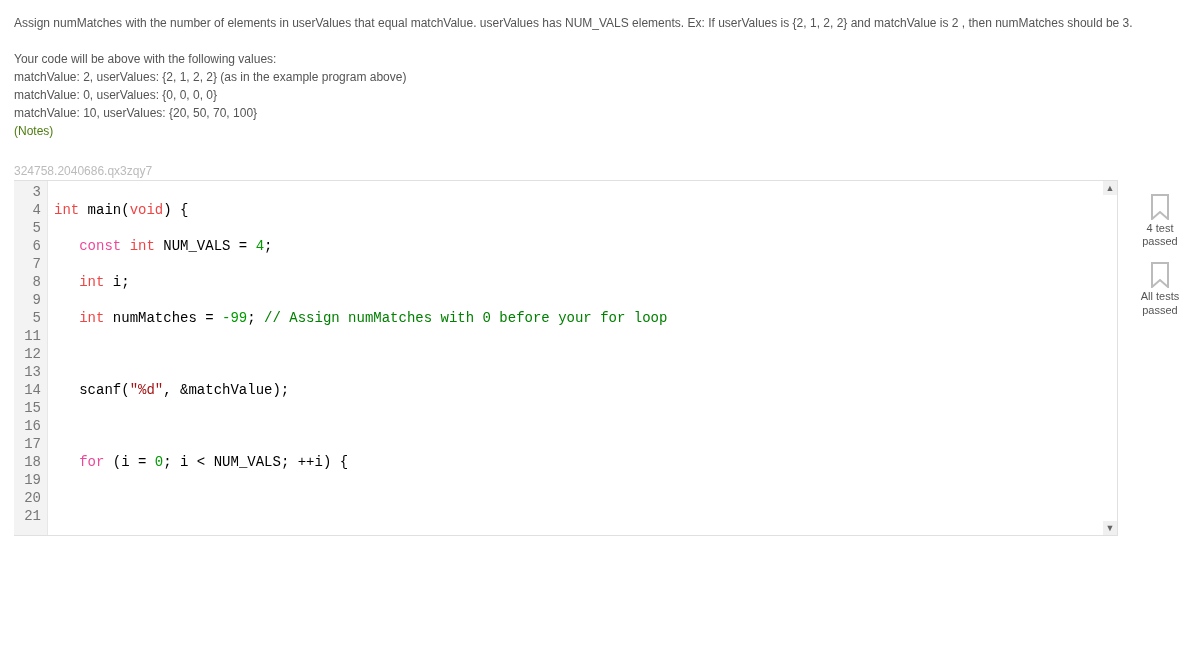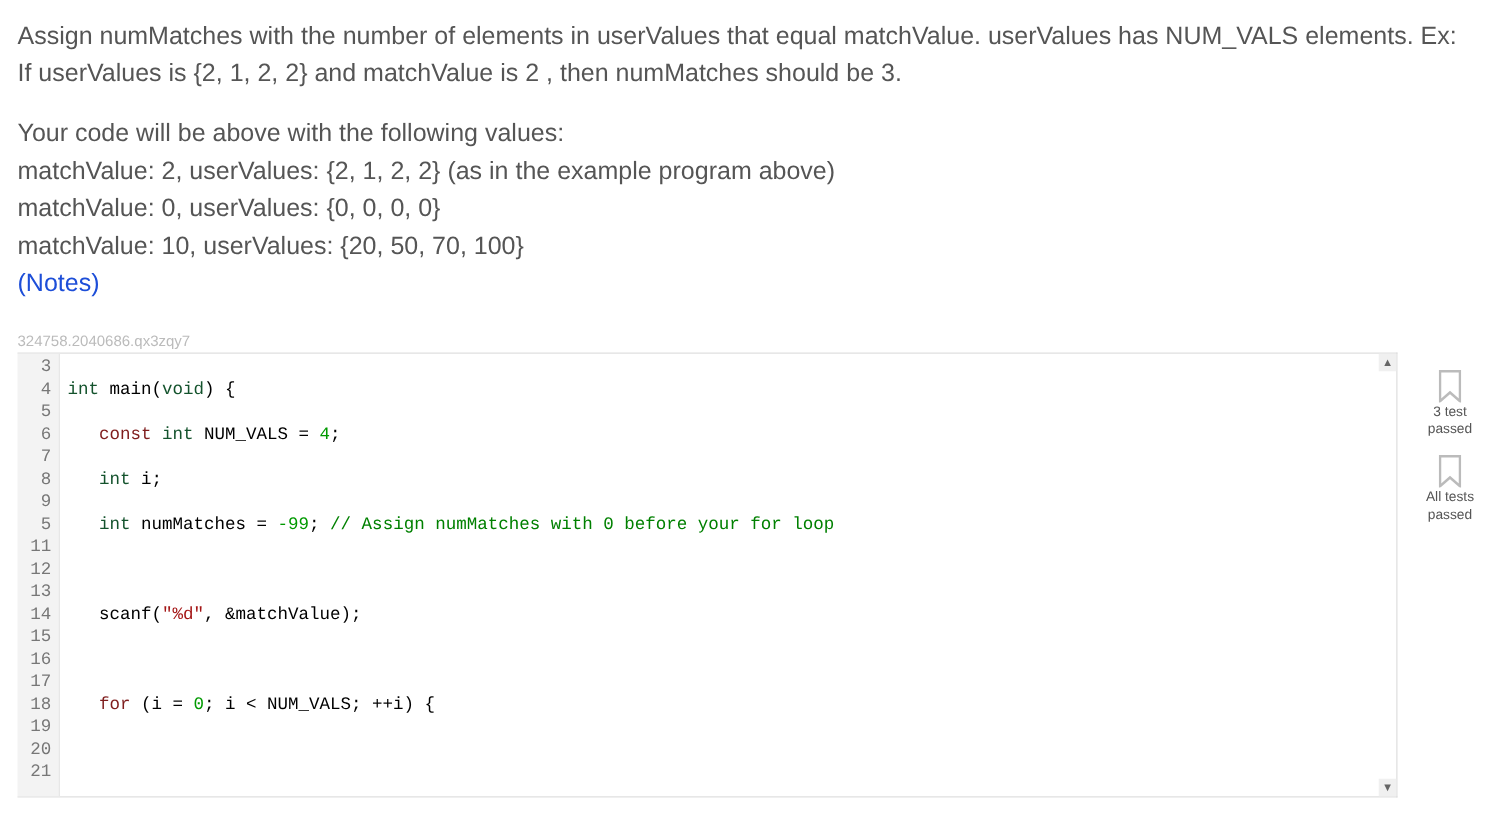--- a/index.html
+++ b/index.html
@@ -9,26 +9,26 @@
     font-family: -apple-system, BlinkMacSystemFont, "Segoe UI", Helvetica, Arial, sans-serif;
     background: #fff;
     width: 1200px;
     height: 671px;
     overflow: hidden;
     position: relative;
   }
   .instructions {
     padding: 14px 24px 0 14px;
     color: #555;
-    font-size: 20px;
+    font-size: 12px;
     line-height: 1.5;
   }
   .instructions p { margin: 0; }
   .instructions .blk { margin-top: 18px; }
-  .notes-link { color: #1d4ed8; text-align: right; }
+  .notes-link { color: #4d7c0f; text-align: right; }
   .watermark {
     font-size: 12px;
     color: #bbb;
     padding: 24px 0 2px 14px;
   }
   .editor-row {
     display: flex;
     align-items: flex-start;
     padding: 0 14px 0 14px;
   }
@@ -60,22 +60,22 @@
     left: 34px; right: 12px; top: 0; bottom: 0;
     overflow: hidden;
     padding-top: 2px;
     padding-left: 6px;
     font-family: Consolas, "Courier New", monospace;
     font-size: 14px;
     line-height: 18px;
     white-space: pre;
   }
   .codewrap .ln { height: 18px; display: block; }
-  .kw { color: #7f1d1d; }
-  .ty { color: #14532d; }
+  .kw { color: #ec4899; }
+  .ty { color: #ef4444; }
   .num { color: #009900; }
   .str { color: #a31515; }
   .cmt { color: #008000; }
   .scroll-up, .scroll-dn {
     position: absolute;
     right: 0;
     width: 14px; height: 14px;
     background: #f0f0f0;
     color: #666;
     font-size: 9px;
@@ -162,21 +162,21 @@
     <div class="scroll-dn">▼</div>
   </div>
 
   <div class="status-col">
     <div class="bm">
       <svg width="18" height="26" viewBox="0 0 18 26">
           <path d="M1 1 H17 V25 L9 18 L1 25 Z" fill="none" stroke="#bbb" stroke-width="2"></path>
         </svg>
     </div>
     <div class="status-lbl">
-      <div>3 test</div>
+      <div>4 test</div>
       <div>passed</div>
     </div>
     <div class="bm">
       <svg width="18" height="26" viewBox="0 0 18 26">
           <path d="M1 1 H17 V25 L9 18 L1 25 Z" fill="none" stroke="#bbb" stroke-width="2"></path>
         </svg>
     </div>
     <div class="status-lbl">
       <div>All tests</div>
       <div>passed</div>

